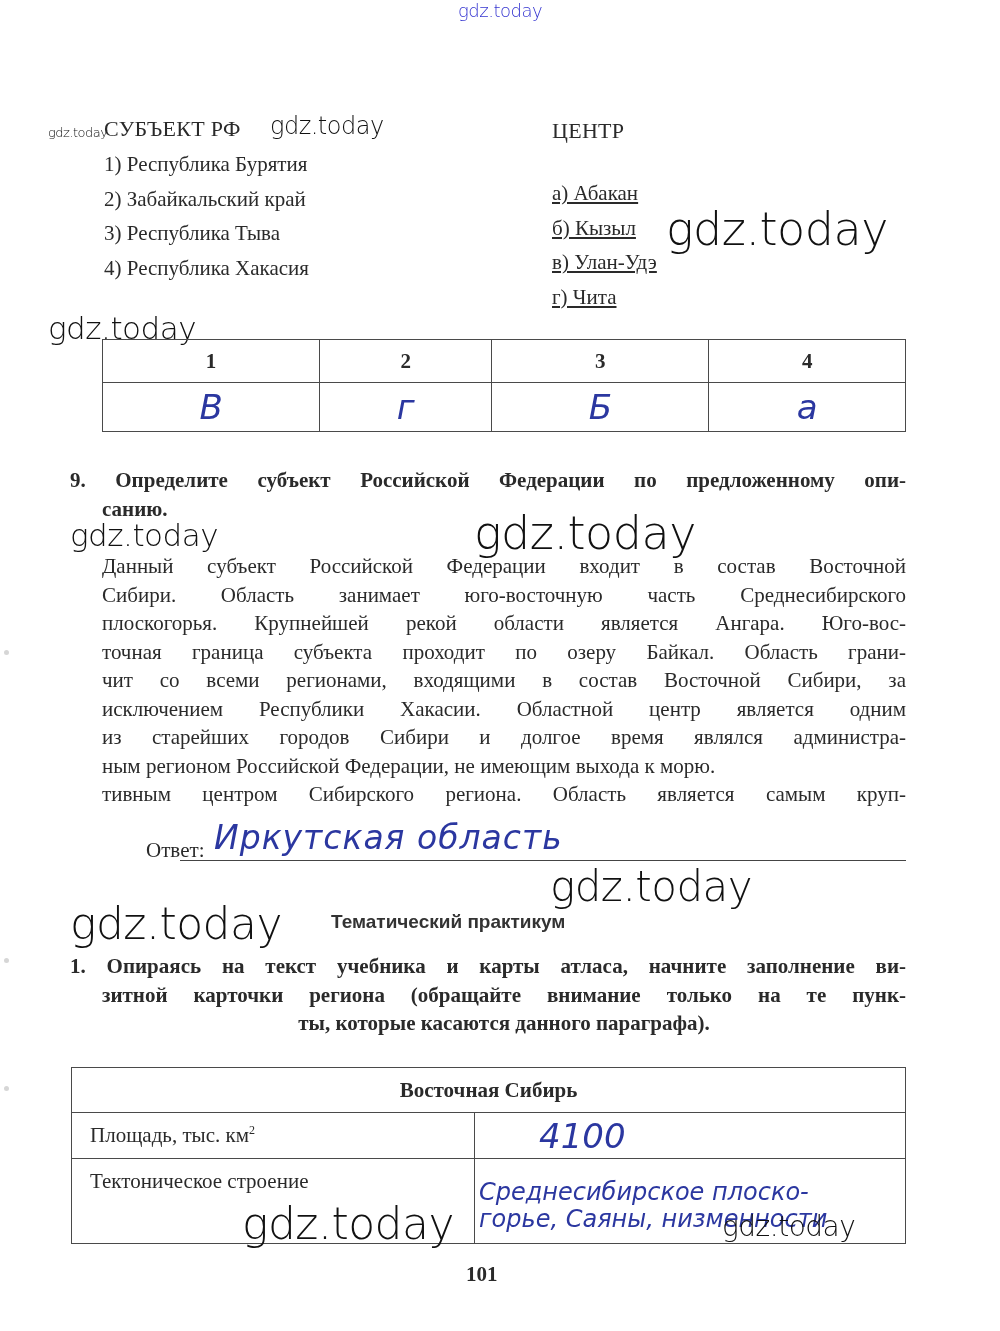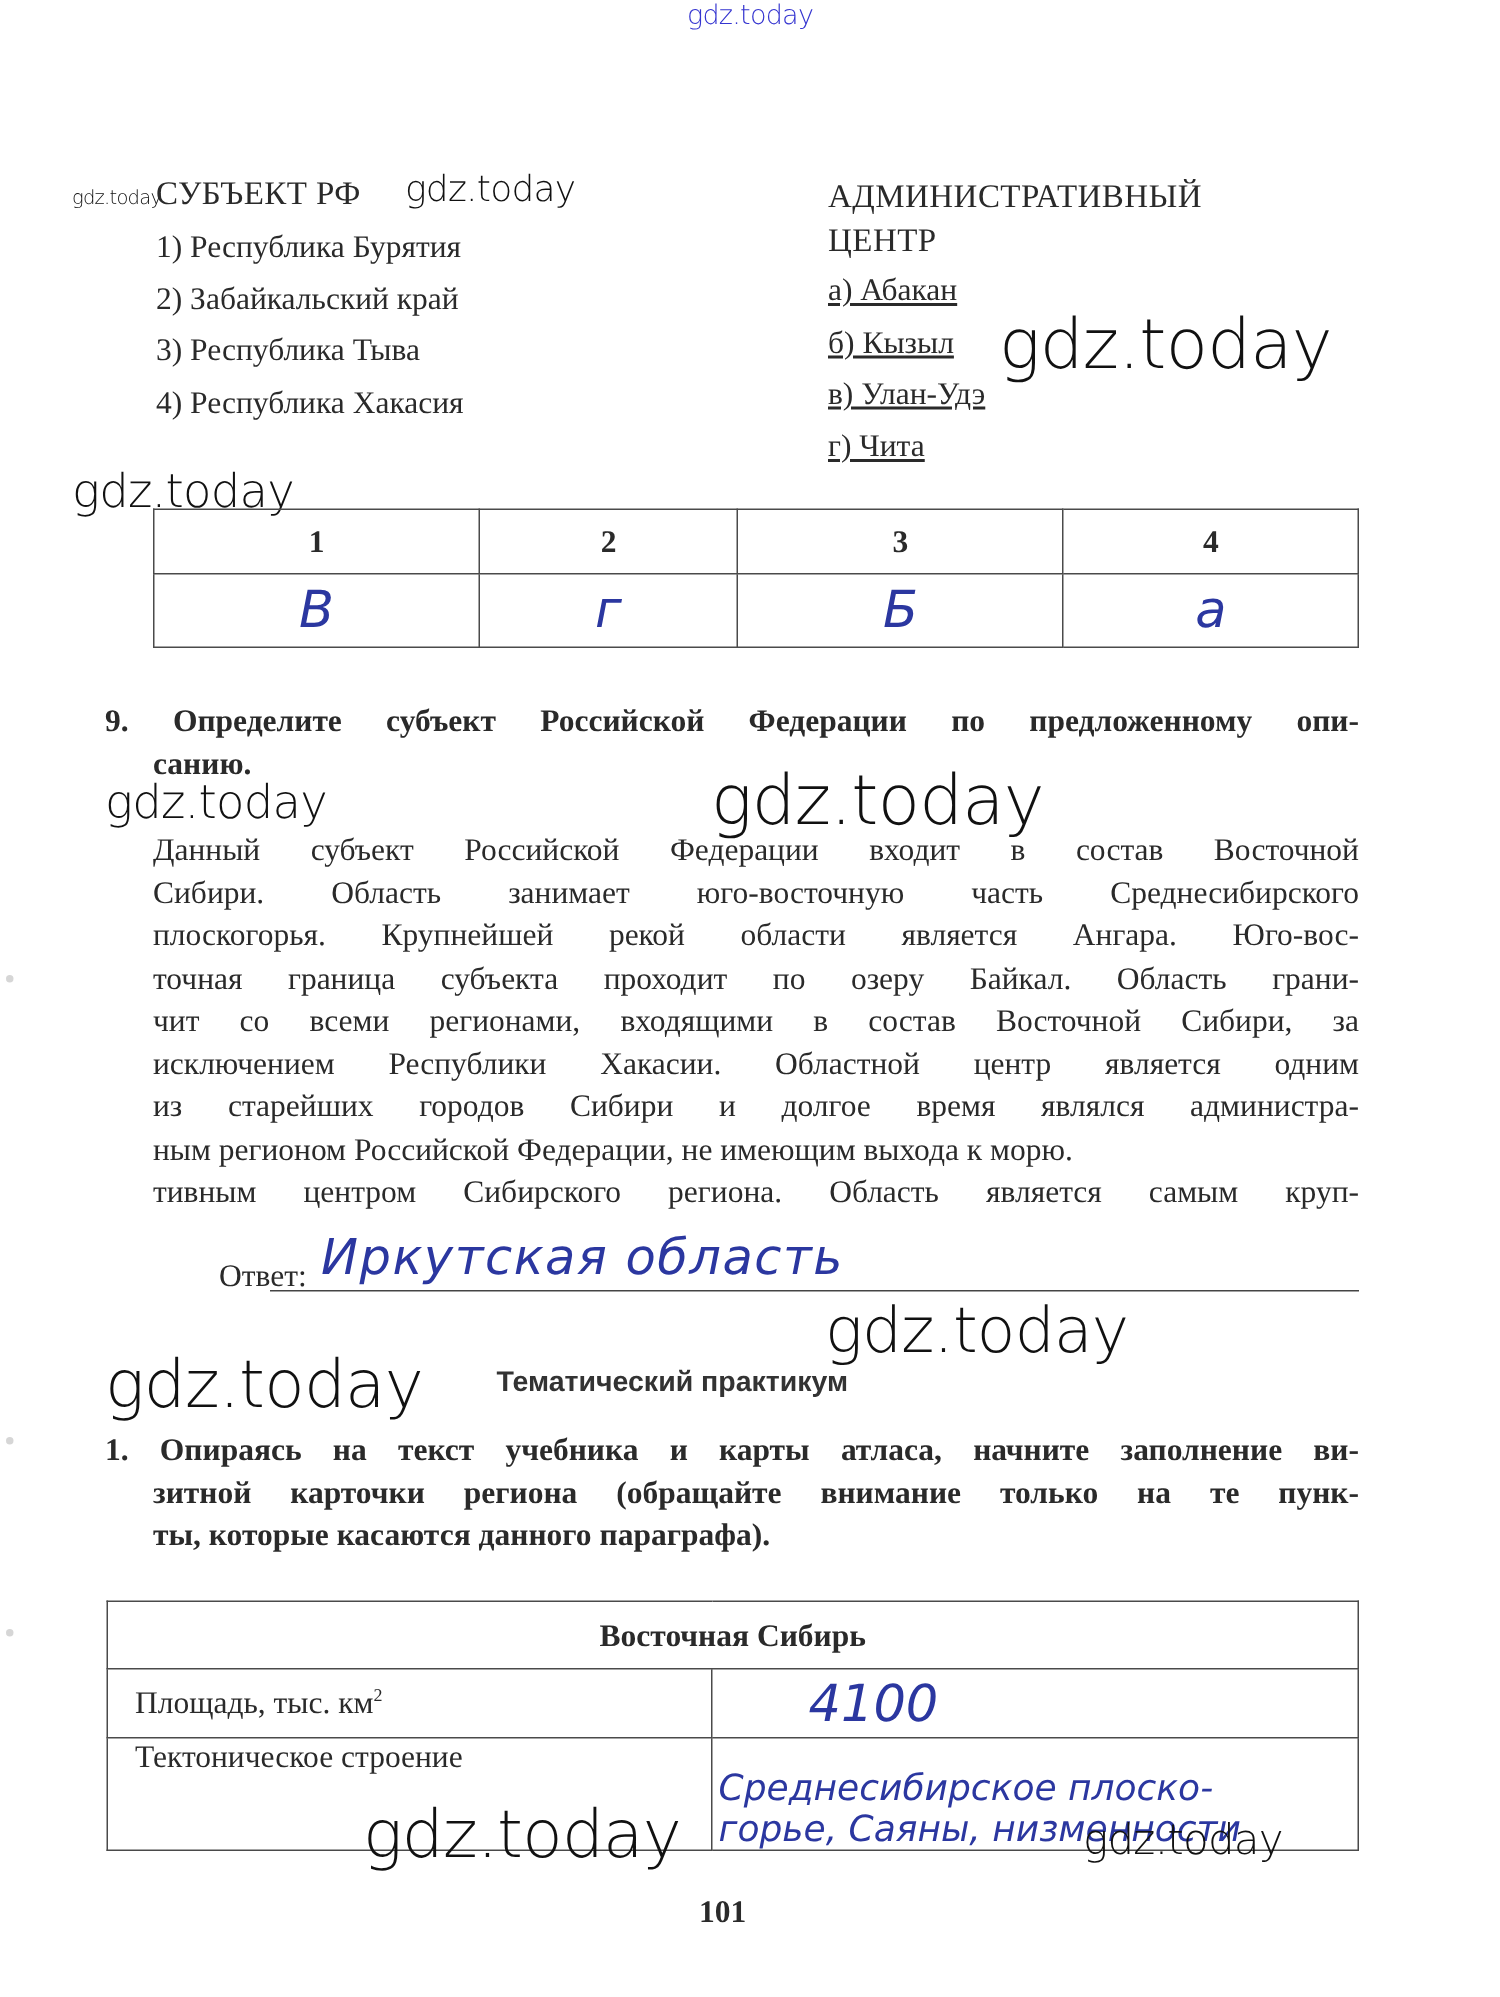--- a/index.html
+++ b/index.html
@@ -36,21 +36,20 @@
 <div class="wm" style="left:270px; top:114px; font-size:24px;">gdz.today</div>
 
 <div class="abs" style="left:104px; top:147px;">
   <div class="list-item">1) Республика Бурятия</div>
   <div class="list-item">2) Забайкальский край</div>
   <div class="list-item">3) Республика Тыва</div>
   <div class="list-item">4) Республика Хакасия</div>
 </div>
 
 <div class="abs col-head" style="left:552px; top:116px; line-height:29px;">
-  <div>АДМИНИСТРАТИВНЫЙ</div>
   <div>ЦЕНТР</div>
 </div>
 <div class="abs" style="left:552px; top:176px;text-decoration:underline;">
   <div class="list-item">а) Абакан</div>
   <div class="list-item">б) Кызыл</div>
   <div class="list-item">в) Улан-Удэ</div>
   <div class="list-item">г) Чита</div>
 </div>
 <div class="wm" style="left:666px; top:206px; font-size:46px;">gdz.today</div>
 
@@ -95,34 +94,34 @@
 <div class="abs" style="left:180px; top:860px; width:726px; border-bottom:1.5px solid #444;"></div>
 <div class="abs hand" style="left:214px; top:818px; font-size:33px; letter-spacing:1px;">Иркутская область</div>
 
 <div class="wm" style="left:550px; top:866px; font-size:42px;">gdz.today</div>
 <div class="wm" style="left:70px; top:902px; font-size:44px;">gdz.today</div>
 <div class="abs section-title" style="left:331px; top:911px;">Тематический практикум</div>
 
 <div class="abs q" style="left:70px; top:952px; width:836px;">
   <div class="para">1. Опираясь на текст учебника и карты атласа, начните заполнение ви-</div>
   <div class="para" style="padding-left:32px;">зитной карточки региона (обращайте внимание только на те пунк-</div>
-  <div style="padding-left:32px;">ты, которые касаются данного параграфа).</div>
+  <div style="padding-left:32px;text-align:center;">ты, которые касаются данного параграфа).</div>
 </div>
 
 <table class="card">
   <tbody>
       <tr>
     <td colspan="2" style="height:44px; text-align:center; font-weight:bold;">Восточная Сибирь</td>
   </tr>
   <tr>
     <td style="height:45px; width:366px;"><span>Площадь, тыс. км</span><sup style="font-size:12px;">2</sup></td>
     <td class="hand" style="font-size:34px; padding-left:64px;">4100</td>
   </tr>
   <tr>
-    <td style="height:74px; vertical-align:top; ">Тектоническое строение</td>
+    <td style="height:74px; vertical-align:top; padding-top:10px;">Тектоническое строение</td>
     <td class="hand" style="font-size:24px; line-height:27px; padding-left:4px; vertical-align:top; padding-top:20px;">
       <div>Среднесибирское плоско-</div>
       <div>горье, Саяны, низменности</div>
     </td>
   </tr>
 </tbody>
   </table>
 <div class="wm" style="left:242px; top:1202px; font-size:44px;">gdz.today</div>
 <div class="wm" style="left:722px; top:1213px; font-size:28px;">gdz.today</div>
 

